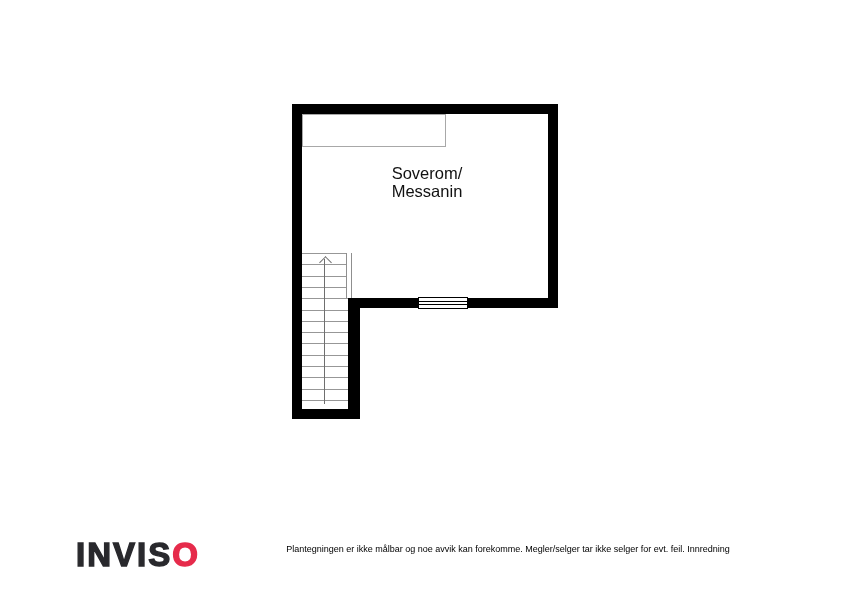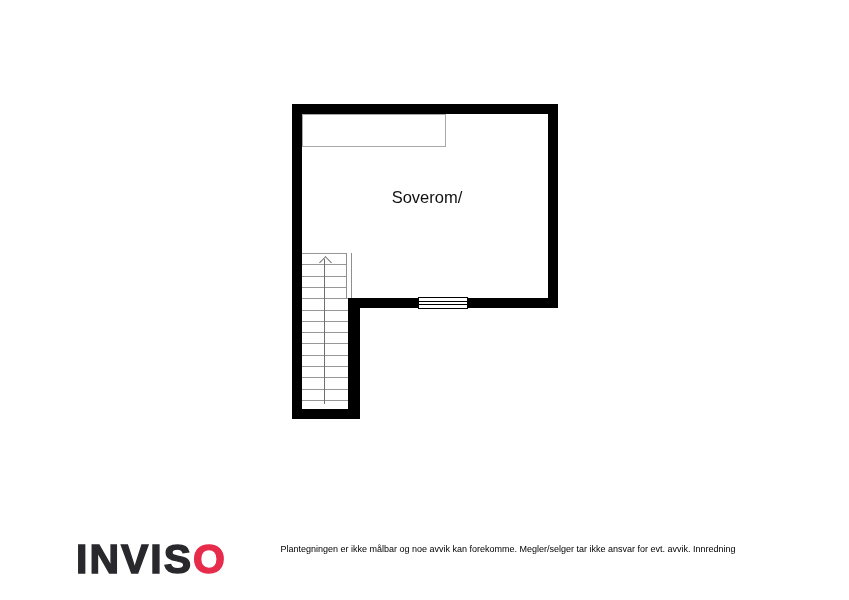--- a/index.html
+++ b/index.html
@@ -2,38 +2,38 @@
 <html><head>
 <meta charset="utf-8">
 <style>
   html,body{margin:0;padding:0;background:#fff;}
   .canvas{position:relative;width:849px;height:600px;background:#ffffff;overflow:hidden;
           font-family:"Liberation Sans",sans-serif;}
   
   .wall{position:absolute;background:#000;}
   .closet{position:absolute;left:302px;top:114px;width:144px;height:33px;
           border:1px solid #a8a8a8;background:#fff;box-sizing:border-box;}
-  .room-label{position:absolute;left:347px;top:188px;width:160px;text-align:center;
+  .room-label{position:absolute;left:347px;top:164px;width:160px;text-align:center;
               font-size:16.5px;line-height:18px;color:#111;}
   
   .opening{position:absolute;left:418px;top:297px;width:50px;height:12px;background:#fff;
            border:1px solid #000;box-sizing:border-box;}
   .opening .bar{position:absolute;left:0;right:0;height:1px;background:#000;}
   .opening .bar1{top:3px;} .opening .bar2{top:6px;}
   
   .stairs{position:absolute;left:302px;top:253px;width:46px;height:156px;background:#fff;}
   .tread{position:absolute;left:0;right:0;height:1px;background:#979797;}
   .stair-divider{position:absolute;left:346px;top:253px;width:6px;height:45px;background:#fff;
                  border-left:1px solid #8f8f8f;border-right:1px solid #8f8f8f;box-sizing:border-box;}
   .arrow-shaft{position:absolute;left:324px;top:259px;width:1px;height:145px;background:#6f6f6f;}
   .arrow-head{position:absolute;left:321px;top:258px;width:8px;height:8px;
               border-left:1px solid #6f6f6f;border-top:1px solid #6f6f6f;
               transform:rotate(45deg);transform-origin:center;}
   
-  .logo{position:absolute;left:76px;top:536px;font-size:41px;font-weight:bold;
+  .logo{position:absolute;left:76px;top:536px;font-size:33px;font-weight:bold;
         letter-spacing:2px;color:#29292d;-webkit-text-stroke:1.4px #29292d;}
   .logo .o{color:#e62b4b;-webkit-text-stroke:1.4px #e62b4b;}
   .disclaimer{position:absolute;left:268px;top:543px;width:480px;text-align:center;
               font-size:9px;line-height:12px;color:#000;}
 </style>
 </head>
 <body>
 
 <div class="canvas">
 
@@ -68,23 +68,24 @@
         <div class="tread" style="top: 124px;"></div>
         <div class="tread" style="top: 136px;"></div>
         <div class="tread" style="top: 147px;"></div>
       </div>
     <div class="stair-divider"></div>
     <div class="arrow-shaft"></div>
     <div class="arrow-head"></div>
 
     <div class="room-label">
       <div>Soverom/</div>
+      <div>Messanin</div>
     </div>
   </div>
 
   <div>
     <div class="logo"><span>INVIS</span><span class="o">O</span></div>
     <div class="disclaimer">
-      <div>Plantegningen er ikke målbar og noe avvik kan forekomme. Megler/selger tar ikke ansvar for evt. avvik. Innredning</div>
+      <div>Plantegningen er ikke målbar og noe avvik kan forekomme. Megler/selger tar ikke selger for evt. feil. Innredning</div>
     </div>
   </div>
 
 </div>
 
 </body></html>

